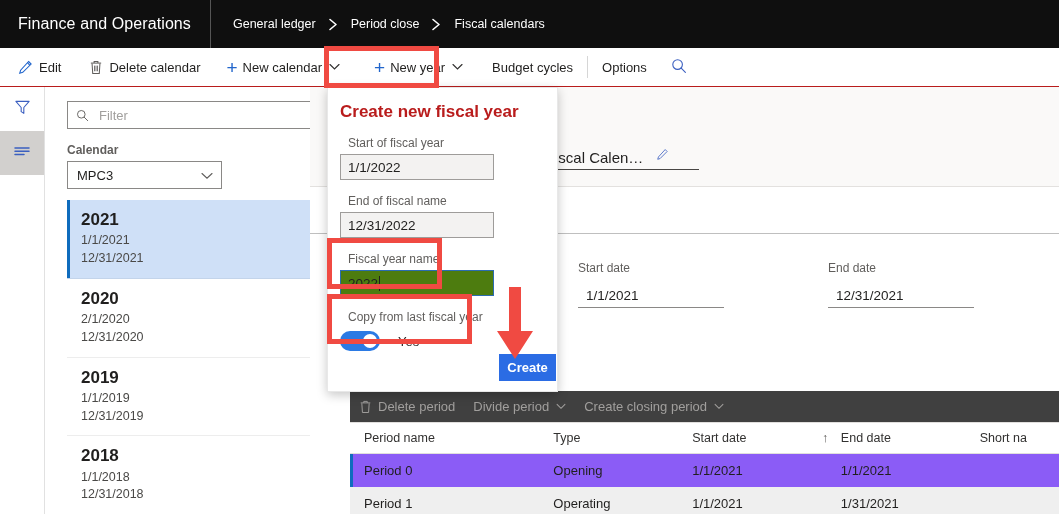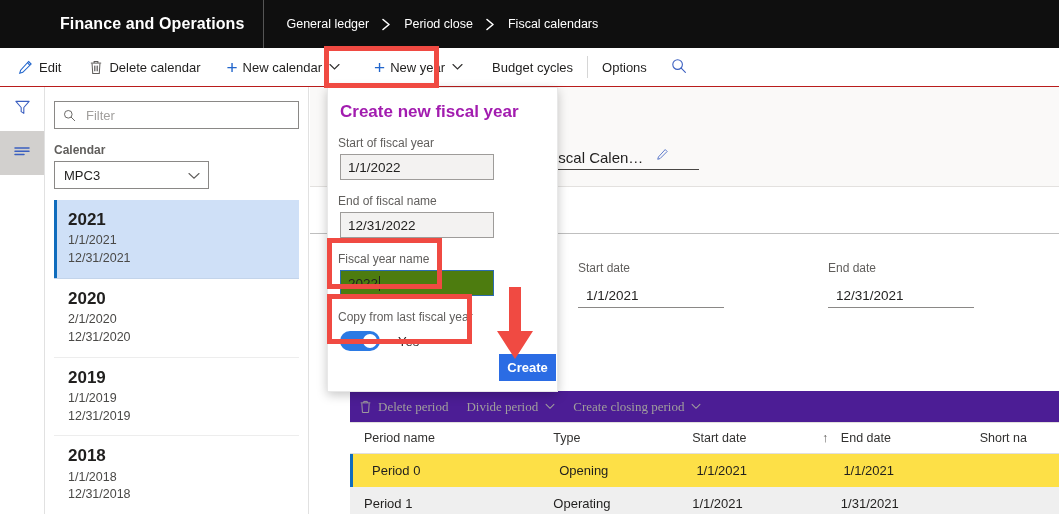--- a/index.html
+++ b/index.html
@@ -21,25 +21,24 @@
   
   .titlebar {
     position: absolute; top: 0; left: 0;
     width: 1059px; height: 48px;
     background: #0f0f0f;
     display: flex; align-items: center;
   }
   .app-title {
     color: #ffffff;
     font-size: 16px;
-    font-weight: bold;
+    font-weight: normal;
     padding-left: 18px;
     letter-spacing: .1px;
     white-space: nowrap;
-    margin-left: 42px;
   }
   .title-sep {
     width: 1px; height: 48px;
     background: #555555;
     margin-left: 19px;
   }
   .breadcrumb {
     display: flex; align-items: center;
     color: #ffffff;
     font-size: 12.5px;
@@ -95,21 +94,21 @@
   }
   .rail-btn {
     width: 44px; height: 44px;
     display: flex; align-items: center; justify-content: center;
     cursor: default;
   }
   .rail-btn.active { background: #d2d0ce; }
 
   
   .listpanel {
-    position: absolute; top: 87px; left: 45px;
+    position: absolute; top: 87px; left: 58px;
     width: 264px; height: 427px;
     background: #ffffff;
     border-right: 1px solid #e1e1e1;
     padding: 0 9px;
     overflow: hidden;
   }
   .filter-wrap {
     margin-top: 14px;
     height: 28px;
     border: 1px solid #8a8886;
@@ -233,22 +232,21 @@
   }
 
   
   .grid-wrap {
     position: absolute; top: 304px; left: 40px;
     width: 709px; height: 210px;
   }
   .grid-toolbar {
     height: 31px;
     display: flex; align-items: center;
-    background: #4c1d95;
-    font-family: Liberation Serif, serif;
+    background: #404040;
   }
   .gt-btn {
     display: flex; align-items: center;
     font-size: 13px;
     color: #a19f9d;
     padding: 0 9px;
     height: 31px;
     white-space: nowrap;
     cursor: default;
   }
@@ -265,21 +263,21 @@
     color: #323130;
   }
   .grid-row {
     display: flex;
     height: 33px;
     align-items: center;
     font-size: 13px;
     color: #201f1e;
     position: relative;
   }
-  .grid-row.sel { background: #fde047; padding-left: 8px; }
+  .grid-row.sel { background: #8b5cf6; }
   .grid-row.alt { background: #efefef; }
   .grid-row.sel::before {
     content: "";
     position: absolute; left: 0; top: 0; bottom: 0;
     width: 3px; background: #0f6cbd;
   }
   .c-name { width: 205px; padding-left: 14px; }
   .c-type { width: 140px; }
   .c-start { width: 118px; }
   .c-sort { width: 32px; display: flex; justify-content: center; color: #605e5c; }
@@ -291,28 +289,28 @@
     position: absolute;
     left: 327px; top: 87px;
     width: 231px; height: 305px;
     background: #ffffff;
     border: 1px solid #e8e8e8;
     box-shadow: 0 3px 10px rgba(0,0,0,0.22);
     z-index: 30;
   }
   .dlg-title {
     font-size: 17px;
-    color: #a21caf;
+    color: #b91c1c;
     font-weight: bold;
     padding: 14px 0 0 12px;
   }
   .dlg-label {
     font-size: 12px;
     color: #605e5c;
-    padding-left: 10px;
+    padding-left: 20px;
     margin-top: 14px;
     margin-bottom: 4px;
   }
   .dlg-input {
     margin-left: 12px;
     width: 154px;
     height: 26px;
     border: 1px solid #9e9c9a;
     background: #f3f2f1;
     display: flex; align-items: center;

